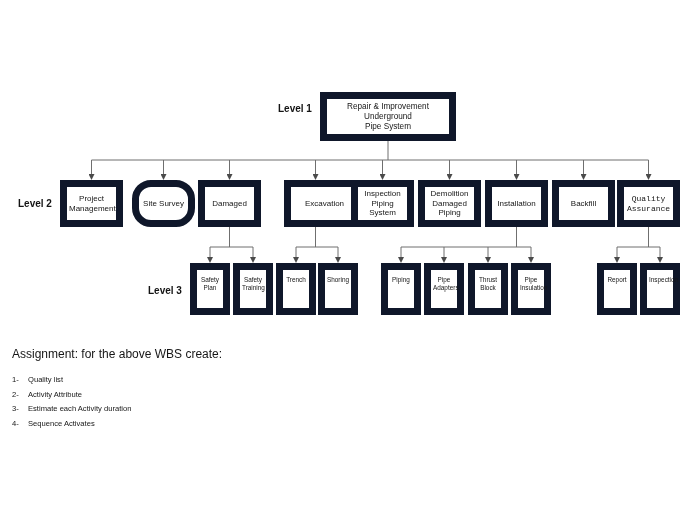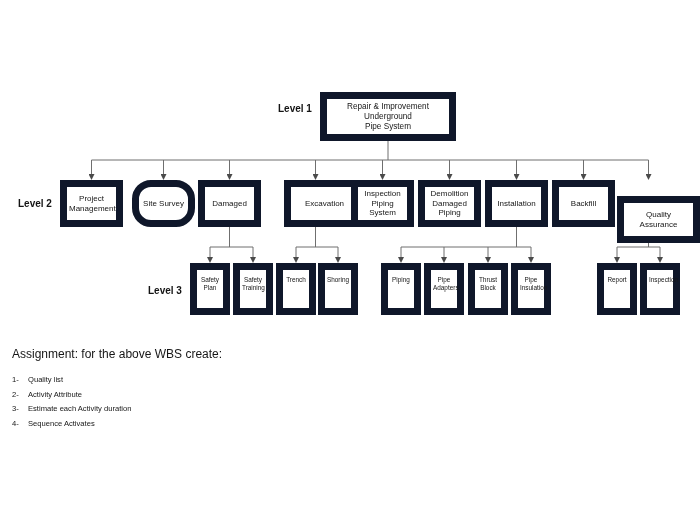--- a/index.html
+++ b/index.html
@@ -153,21 +153,21 @@
         <span class="lbl">Demolition
 Damaged
 Piping</span>
       </div>
       <div class="node n-l2" style="left: 485px; top: 180px; width: 63px; height: 47px;">
         <span class="lbl">Installation</span>
       </div>
       <div class="node n-l2" style="left: 552px; top: 180px; width: 63px; height: 47px;">
         <span class="lbl">Backfill</span>
       </div>
-      <div class="node n-l2" style="left: 617px; top: 196px; width: 83px; height: 47px;">
+      <div class="node n-l2" style="left: 617px; top: 180px; width: 63px; height: 47px; font-family: Liberation Mono, monospace;">
         <span class="lbl">Quality
 Assurance</span>
       </div>
       <div class="node n-l3" style="left: 190px; top: 263px; width: 40px; height: 52px;">
         <span class="lbl">Safety
 Plan</span>
       </div>
       <div class="node n-l3" style="left: 233px; top: 263px; width: 40px; height: 52px;">
         <span class="lbl">Safety
 Training</span>

